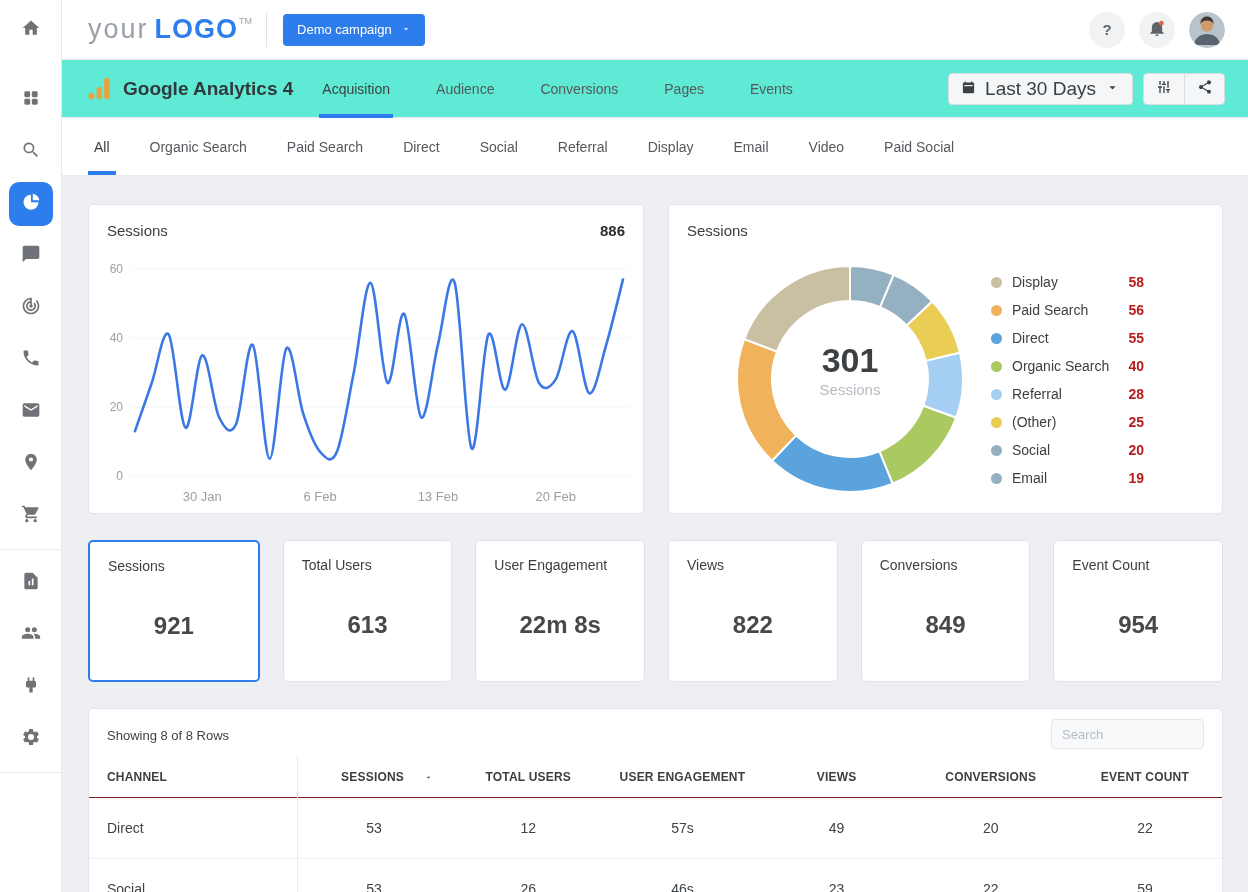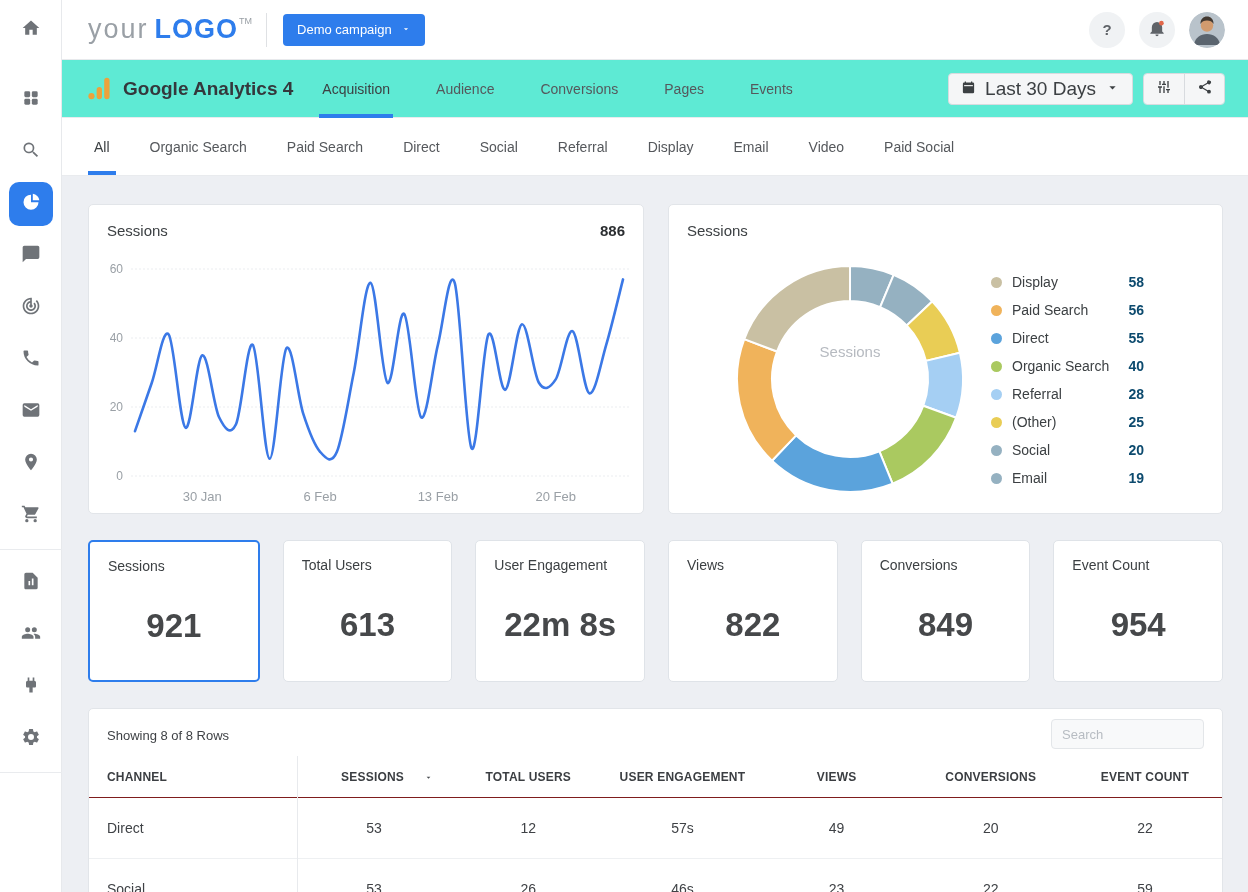--- a/index.html
+++ b/index.html
@@ -75,27 +75,27 @@
   .tickY { font-size:12px; fill:#9aa0a6; }
   .tickX { font-size:13px; fill:#9aa0a6; }
 
   .donut-center { position:absolute; left:101px; top:136px; width:160px; text-align:center; pointer-events:none; }
   .donut-center .v { font-size:34px; font-weight:700; color:#3c4043; line-height:38px; }
   .donut-center .l { font-size:15px; color:#b6bac0; margin-top:2px; }
   .legend { position:absolute; left:322px; top:63px; width:153px; }
   .legend-row { height:28px; display:flex; align-items:center; }
   .legend-dot { width:11px; height:11px; border-radius:50%; flex:none; }
   .legend-label { font-size:14px; color:#3c4043; margin-left:10px; white-space:nowrap; }
-  .legend-value { margin-left:auto; font-size:14px; font-weight:700; color:#0c4a6e; }
+  .legend-value { margin-left:auto; font-size:14px; font-weight:700; color:#b91c1c; }
 
   .kpi-row { position:absolute; left:26px; top:364px; width:1135px; height:142px; display:flex; gap:23px; }
   .kpi { flex:1; background:#fff; border:1px solid #dfe3e8; border-radius:5px; position:relative; cursor:pointer; }
   .kpi.selected { border:2px solid #2e7dec; }
   .kpi-label { position:absolute; top:16px; left:18px; font-size:14px; color:#3c4043; }
-  .kpi-value { position:absolute; top:64px; left:0; width:100%; text-align:center; font-size:33px;
+  .kpi-value { position:absolute; top:64px; left:0; width:100%; text-align:center; font-size:24px;
     font-weight:700; color:#46484a; line-height:40px; }
 
   #tableCard { left:26px; top:532px; width:1135px; height:280px; }
   .tbl-top { position:relative; height:47px;padding-left:36px; }
   .tbl-showing { position:absolute; left:18px; top:19px; font-size:13px; color:#3f4246; }
   .tbl-search { position:absolute; right:18px; top:10px; width:153px; height:30px; background:#f8f9fa;
     border:1px solid #e3e6e9; border-radius:4px; font-size:13px; color:#3c4043; padding:0 10px; font-family:inherit; }
   .tbl-search::placeholder { color:#b7bcc2; }
   .tbl-grid { display:grid; grid-template-columns:208px repeat(6,1fr); align-items:center; }
   .tbl-head { height:42px; border-bottom:1px solid #7f1d1d; }
@@ -310,20 +310,21 @@
           <path d="M224.65 69.77 A113 113 0 0 1 263.16 96.42 L237.71 120.45 A78 78 0 0 0 211.13 102.05 Z" fill="#95b1c1" stroke="#fff" stroke-width="2" stroke-linejoin="round"></path>
           <path d="M263.16 96.42 A113 113 0 0 1 290.90 147.71 L256.86 155.85 A78 78 0 0 0 237.71 120.45 Z" fill="#e9cd55" stroke="#fff" stroke-width="2" stroke-linejoin="round"></path>
           <path d="M290.90 147.71 A113 113 0 0 1 287.16 212.71 L254.28 200.72 A78 78 0 0 0 256.86 155.85 Z" fill="#a5cff3" stroke="#fff" stroke-width="2" stroke-linejoin="round"></path>
           <path d="M287.16 212.71 A113 113 0 0 1 223.56 278.68 L210.38 246.26 A78 78 0 0 0 254.28 200.72 Z" fill="#aac960" stroke="#fff" stroke-width="2" stroke-linejoin="round"></path>
           <path d="M223.56 278.68 A113 113 0 0 1 103.00 255.76 L127.16 230.43 A78 78 0 0 0 210.38 246.26 Z" fill="#5ba3dc" stroke="#fff" stroke-width="2" stroke-linejoin="round"></path>
           <path d="M103.00 255.76 A113 113 0 0 1 75.25 134.18 L108.00 146.52 A78 78 0 0 0 127.16 230.43 Z" fill="#f0b35b" stroke="#fff" stroke-width="2" stroke-linejoin="round"></path>
           <path d="M75.25 134.18 A113 113 0 0 1 181.00 61.00 L181.00 96.00 A78 78 0 0 0 108.00 146.52 Z" fill="#c9c0a3" stroke="#fff" stroke-width="2" stroke-linejoin="round"></path>
         </svg>
       <div class="card-title">Sessions</div>
       <div class="donut-center">
+        <div class="v">301</div>
         <div class="l">Sessions</div>
       </div>
       <div class="legend" id="donutLegend">
           <div class="legend-row">
             <span class="legend-dot" style="background:#c9c0a3"></span>
             <span class="legend-label">Display</span>
             <span class="legend-value">58</span>
           </div>
           <div class="legend-row">
             <span class="legend-dot" style="background:#f0b35b"></span>

